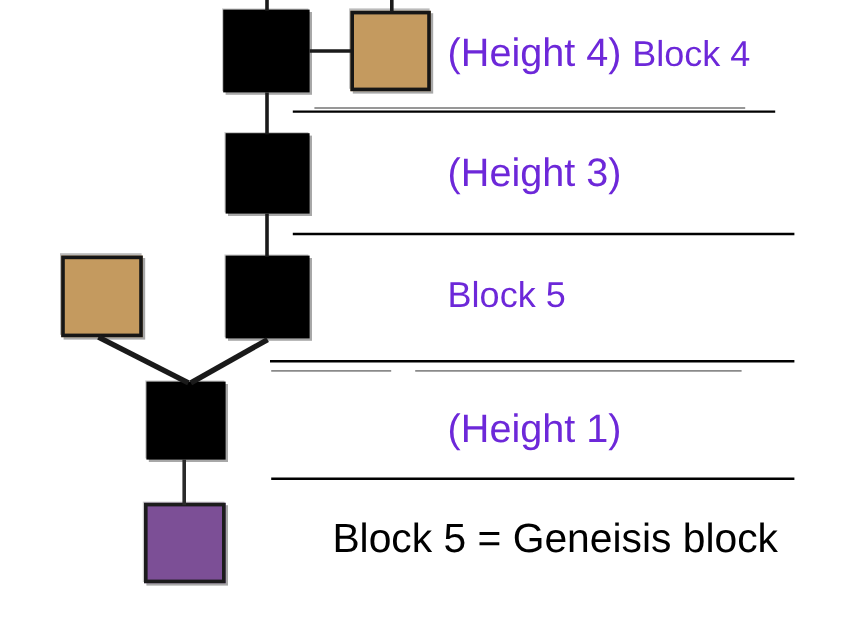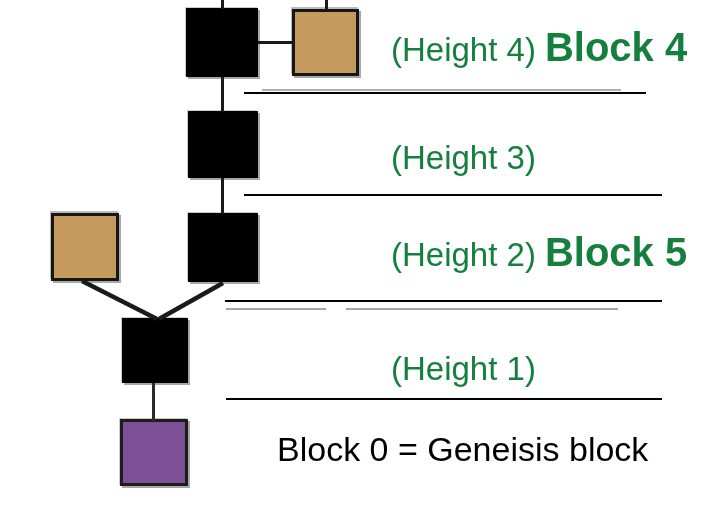--- a/index.html
+++ b/index.html
@@ -32,39 +32,38 @@
     position:absolute;left:0;top:0;width:717px;height:518px;
     pointer-events:none;
   }
   .rowlabel{
     position:absolute;
     left:373px;
     display:flex;
     align-items:baseline;
     gap:9px;
     line-height:1;
-    color:#15803d;
+    color:#6d28d9;
     white-space:nowrap;
-    margin-left:18px;
   }
   .rowlabel .h-label{font-size:33px;}
-  .rowlabel .b-label{font-size:40px;font-weight:bold;}
+  .rowlabel .b-label{font-size:30px;}
   .caption{
     position:absolute;
     left:277px;
     top:432px;
     font-size:34px;
     line-height:1;
     color:#000000;
     white-space:nowrap;
   }
   .lbl-r4{top:27px;}
-  .lbl-r3{top:141px;align-items:flex-end;}
+  .lbl-r3{top:127px;align-items:flex-end;}
   .lbl-r2{top:232px;}
-  .lbl-r1{top:352px;justify-content:space-between;}
+  .lbl-r1{top:340px;justify-content:space-between;}
 </style>
 </head>
 <body>
 
 <div class="canvas">
 
   <div class="block main" style="left:186px;top:8px;width:72px;height:69px;"></div>
 
   <div class="block fork" style="left:292px;top:9px;width:67px;height:67px;"></div>
 
@@ -110,23 +109,22 @@
   <div class="rowlabel lbl-r4">
     <span class="h-label">(Height 4)</span>
     <span class="b-label">Block 4</span>
   </div>
 
   <div class="rowlabel lbl-r3">
     <span class="h-label">(Height 3)</span>
   </div>
 
   <div class="rowlabel lbl-r2">
-    <span class="h-label">(Height 2)</span>
     <span class="b-label">Block 5</span>
   </div>
 
   <div class="rowlabel lbl-r1">
     <span class="h-label">(Height 1)</span>
   </div>
 
-  <div class="caption">Block 0 = Geneisis block</div>
+  <div class="caption">Block 5 = Geneisis block</div>
 
 </div>
 
 </body></html>

